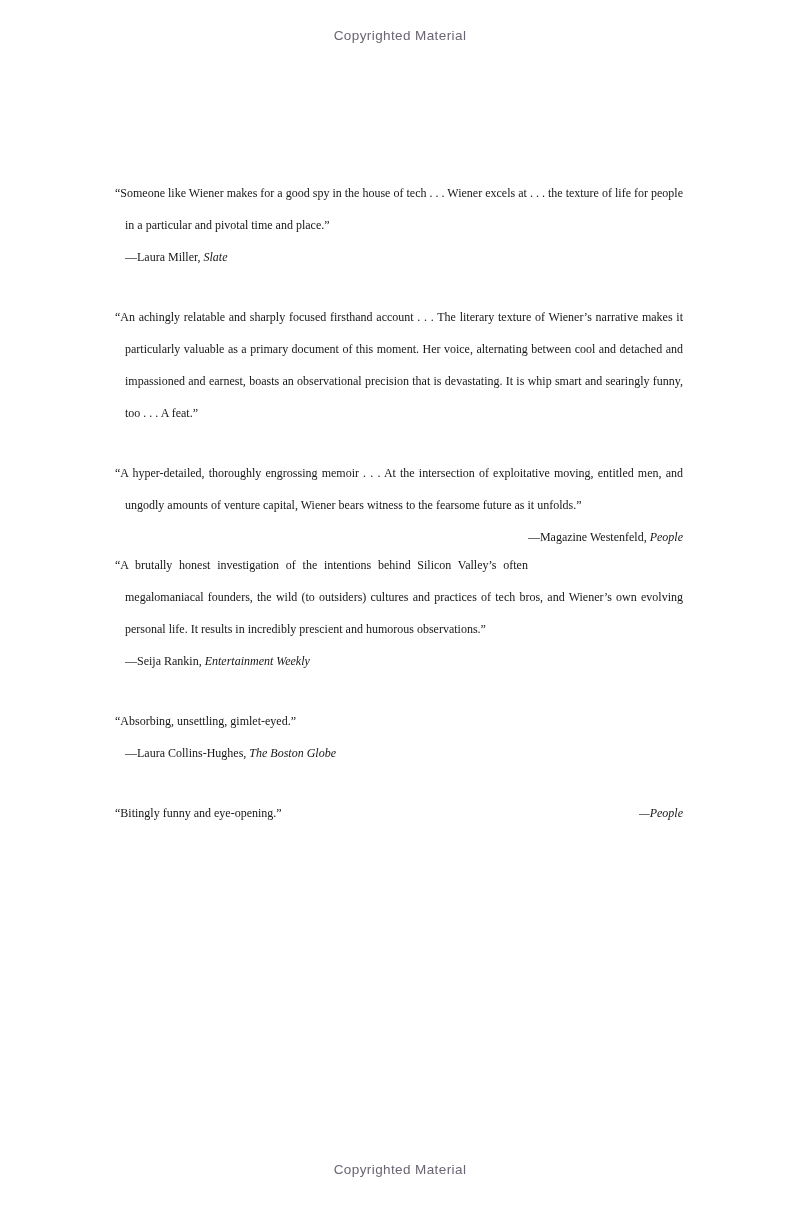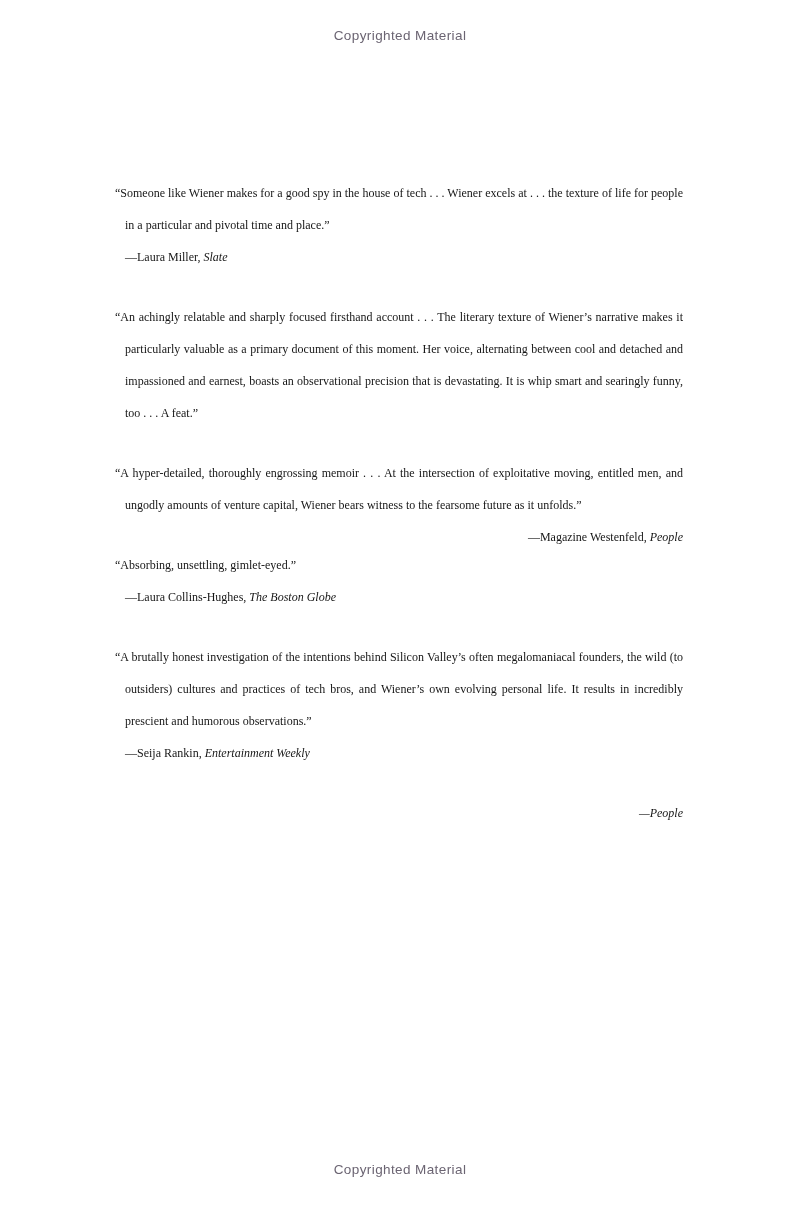--- a/index.html
+++ b/index.html
@@ -67,31 +67,31 @@
 
     <section class="quote-block">
       <p class="quote-text">“An achingly relatable and sharply focused firsthand account . . . The literary texture of Wiener’s narrative makes it particularly valuable as a primary document of this moment. Her voice, alternating between cool and detached and impassioned and earnest, boasts an observational precision that is devastating. It is whip smart and searingly funny, too . . . A feat.”</p>
     </section>
 
     <section class="quote-block">
       <p class="quote-text"><span>“A hyper-detailed, thoroughly engrossing memoir . . . At the intersection of exploitative moving, entitled men, and ungodly amounts of venture capital, Wiener bears witness to the fearsome future as it unfolds.”</span><span class="attr-inline"><span>—Magazine Westenfeld, </span><span class="src">People</span></span></p>
     </section>
 
     <section class="quote-block">
+      <p class="quote-text">“A brutally honest investigation of the intentions behind Silicon Valley’s often megalomaniacal founders, the wild (to outsiders) cultures and practices of tech bros, and Wiener’s own evolving personal life. It results in incredibly prescient and humorous observations.”</p>
+      <p class="attr-line"><span>—Seija Rankin, </span><span class="src">Entertainment Weekly</span></p>
+    </section>
+
+    <section class="quote-block">
       <p class="quote-text">“Absorbing, unsettling, gimlet-eyed.”</p>
       <p class="attr-line"><span>—Laura Collins-Hughes, </span><span class="src">The Boston Globe</span></p>
     </section>
 
-    <section class="quote-block">
-      <p class="quote-text">“A brutally honest investigation of the intentions behind Silicon Valley’s often megalomaniacal founders, the wild (to outsiders) cultures and practices of tech bros, and Wiener’s own evolving personal life. It results in incredibly prescient and humorous observations.”</p>
-      <p class="attr-line"><span>—Seija Rankin, </span><span class="src">Entertainment Weekly</span></p>
-    </section>
-
 
     <section class="quote-block">
-      <p class="quote-text"><span class="attr-inline"><span class="src"><span>—</span><span>People</span></span></span></p>
+      <p class="quote-text"><span>“Bitingly funny and eye-opening.”</span><span class="attr-inline"><span class="src"><span>—</span><span>People</span></span></span></p>
     </section>
 
   </div>
 
   <div class="copyright bottom">Copyrighted Material</div>
 
 </div>
 
 </body></html>

